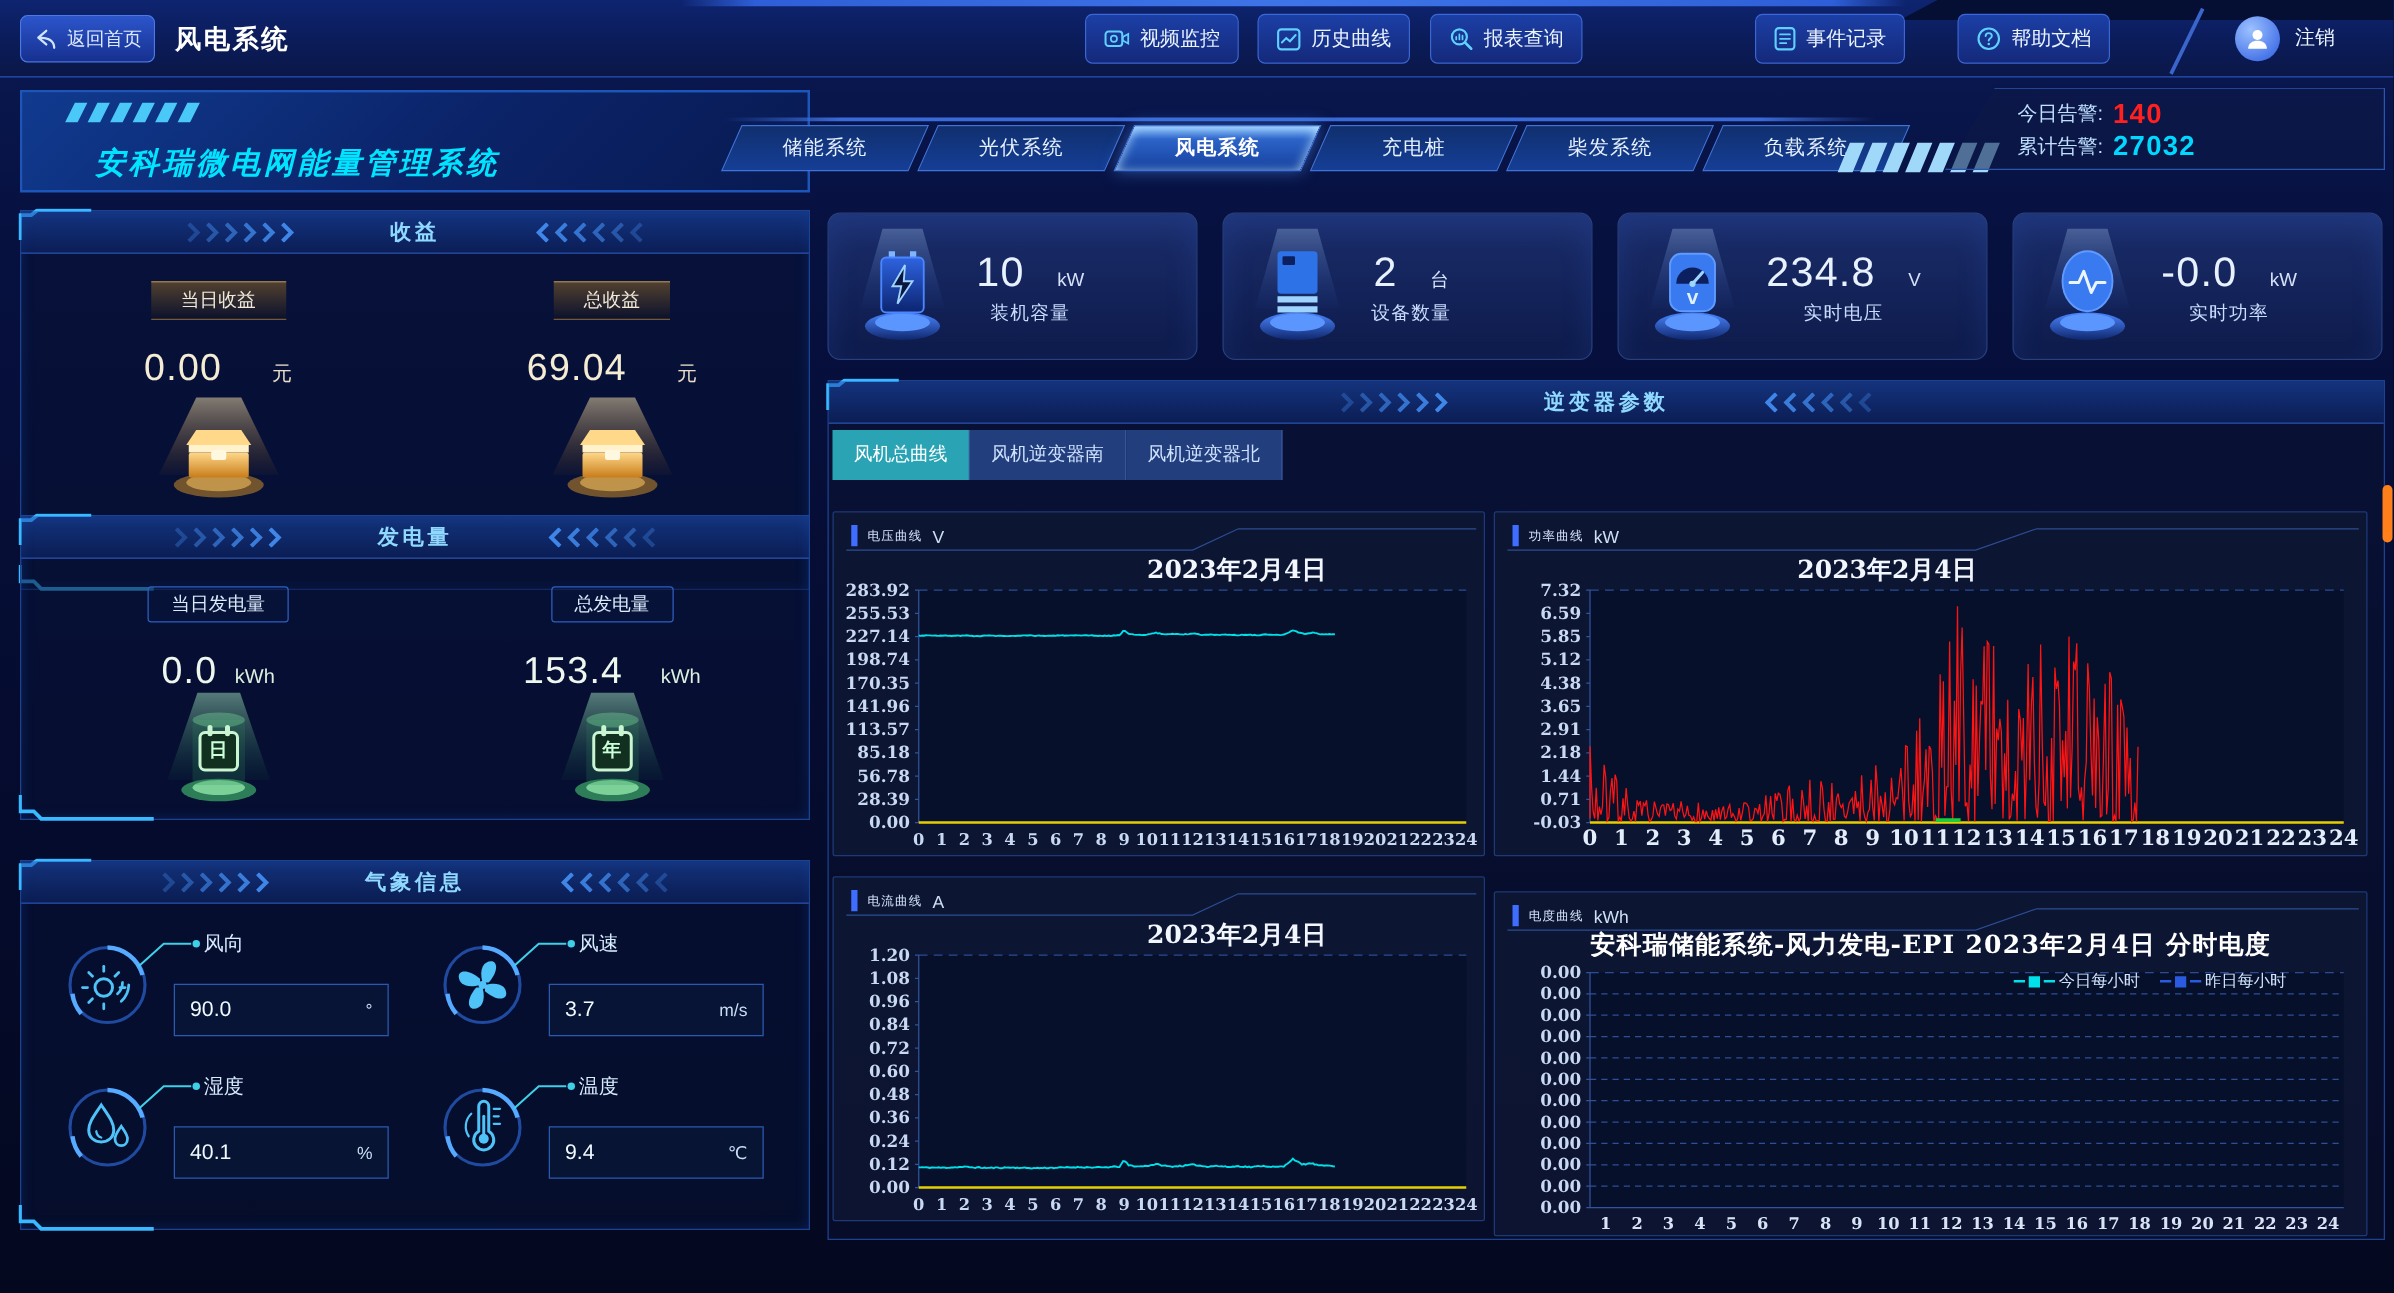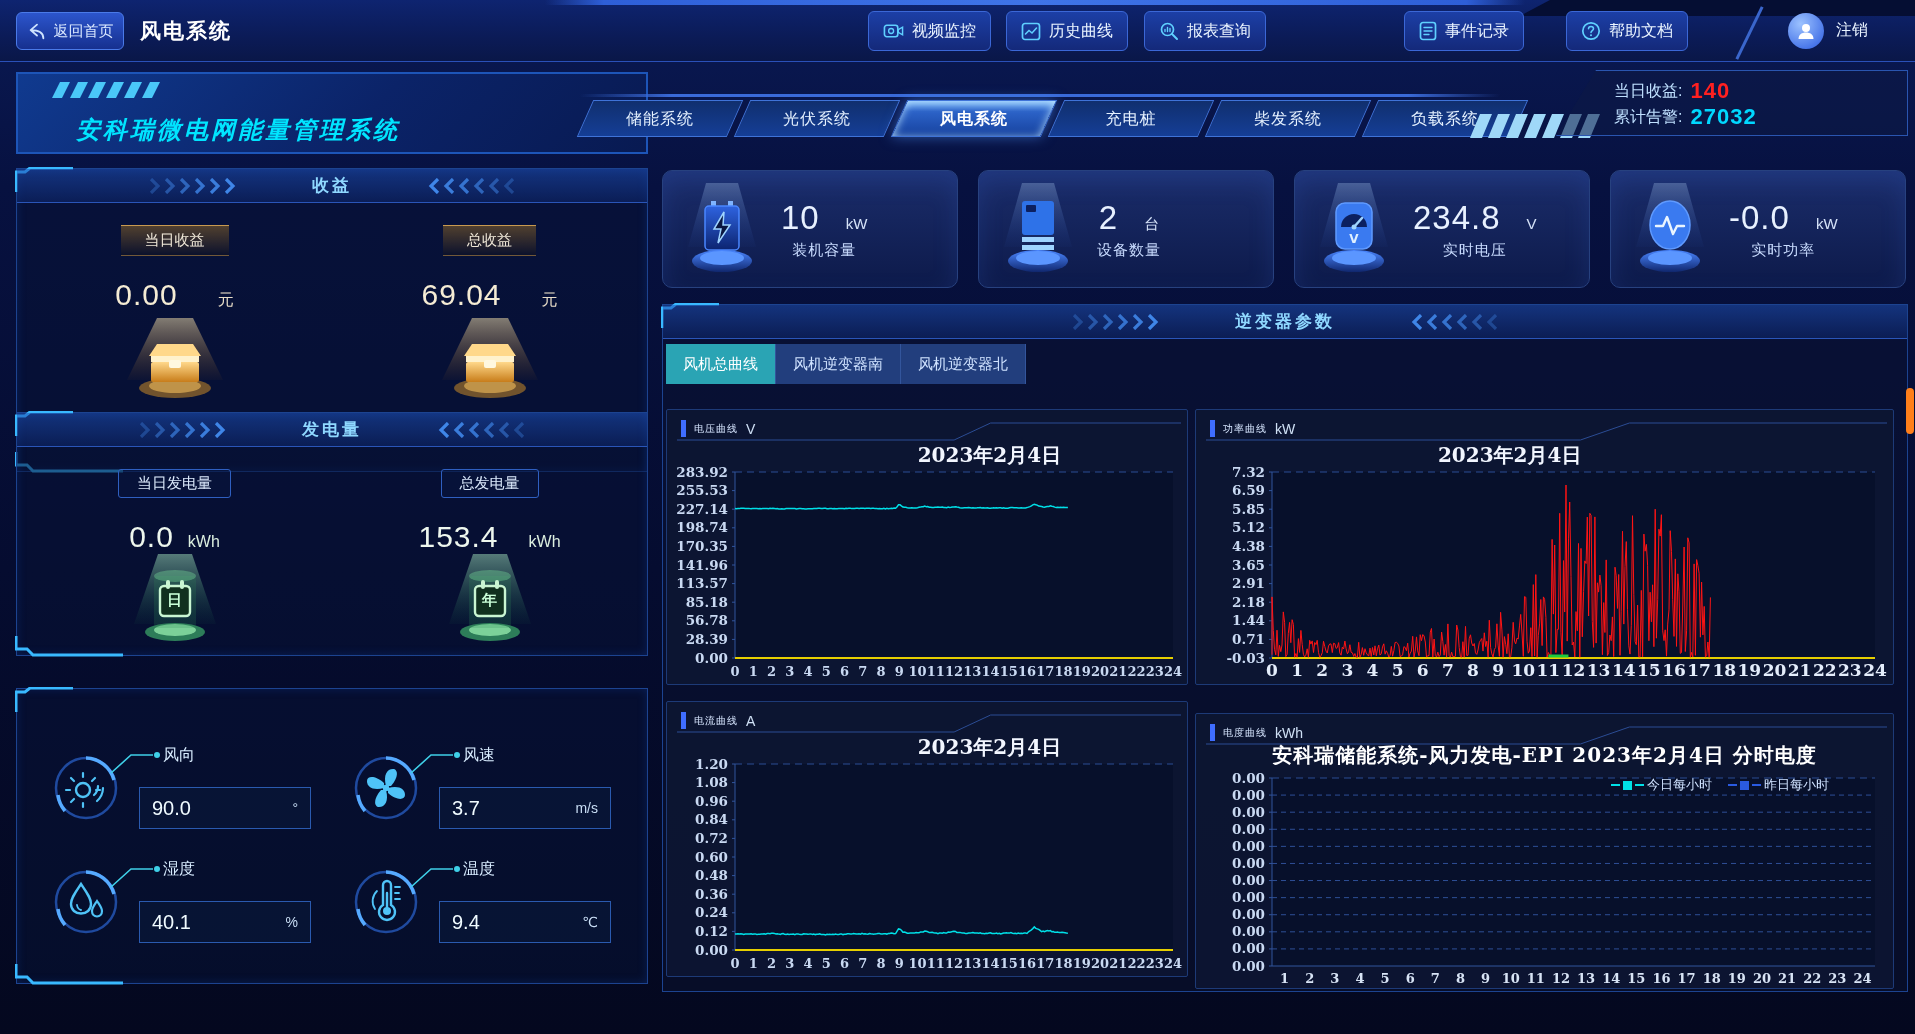--- a/index.html
+++ b/index.html
@@ -60,21 +60,21 @@
   .cal-wrap { position:relative; width:110px; height:96px; }
   .cal-char { position:absolute; left:50%; top:46px; transform:translate(-50%,-50%); color:#caffd8; font-size:15px; font-weight:bold; }
 
   
   .wx-item { position:absolute; width:300px; height:110px;text-align:right; }
   .wx-circle { position:absolute; left:0; top:14px; width:66px; height:66px; }
   .wx-conn { position:absolute; left:56px; top:8px; }
   .wx-label { position:absolute; left:110px; top:4px; color:#d8ecff; font-size:16px; }
   .wx-box { position:absolute; left:86px; top:46px; width:172px; height:42px; border:1px solid #2a5aaf;
     background:rgba(10,25,60,.5); display:flex; align-items:center; justify-content:space-between; padding:0 12px; }
-  .wx-value { color:#f0fbff; font-size:20px; }
+  .wx-value { color:#f0fbff; font-size:17px; }
   .wx-unit { color:#c9def5; font-size:14px; }
 
   
   .alarm-box { position:absolute; left:1556px; top:70px; width:352px; height:66px;
     background:rgba(12,26,70,.55); clip-path:polygon(40px 0,100% 0,100% 100%,0 100%);
     box-shadow:inset 0 0 0 1px #2a55b0; padding:8px 0 0 58px; z-index:5; }
   .alarm-row { display:flex; align-items:center; gap:8px; height:26px; }
   .alarm-label { color:#bfe0ff; font-size:16px; }
   .alarm-value { font-size:22px; font-weight:bold; letter-spacing:1px; }
   .tabs-topline { position:absolute; left:580px; top:94px; width:920px; height:3px;
@@ -367,20 +367,43 @@
     </div>
   </div>
 
   <div class="lpanel" style="top:688px;height:296px">
     <svg class="corner" style="left:-2px;top:-2px" width="60" height="26">
       <path d="M1 25 L1 5 L10 5 L15 1 L58 1" stroke="#39b9ff" stroke-width="3" fill="none"></path>
       </svg>
     <svg class="corner" style="left:-2px;bottom:-2px" width="110" height="22">
       <path d="M1 1 L1 14 L12 14 L18 20 L108 20" stroke="#39b9ff" stroke-width="3" fill="none"></path>
       </svg>
+    <div class="panel-head">
+      <svg width="110" height="16" viewBox="0 0 110 16">
+        <g stroke="#3f86e8" stroke-width="3.2" fill="none">
+          <path d="M3 1 L10 8 L3 15" opacity=".35"></path>
+            <path d="M18 1 L25 8 L18 15" opacity=".5"></path>
+          <path d="M33 1 L40 8 L33 15" opacity=".65"></path>
+            <path d="M48 1 L55 8 L48 15" opacity=".8"></path>
+          <path d="M63 1 L70 8 L63 15" opacity=".9"></path>
+            <path d="M78 1 L85 8 L78 15"></path>
+        </g>
+        </svg>
+      <span class="panel-title">气象信息</span>
+      <svg width="110" height="16" viewBox="0 0 110 16">
+        <g stroke="#3f86e8" stroke-width="3.2" fill="none">
+          <path d="M32 1 L25 8 L32 15"></path>
+            <path d="M47 1 L40 8 L47 15" opacity=".9"></path>
+          <path d="M62 1 L55 8 L62 15" opacity=".8"></path>
+            <path d="M77 1 L70 8 L77 15" opacity=".65"></path>
+          <path d="M92 1 L85 8 L92 15" opacity=".5"></path>
+            <path d="M107 1 L100 8 L107 15" opacity=".35"></path>
+        </g>
+        </svg>
+    </div>
 
     <div class="wx-item" style="left:36px;top:52px">
       <svg class="wx-circle" viewBox="0 0 66 66">
         <circle cx="33" cy="33" r="30" stroke="#1f4a9f" stroke-width="2.5" fill="none"></circle>
         <path d="M33 3 A30 30 0 0 1 61 25" stroke="#56aaff" stroke-width="3.5" fill="none"></path>
         <path d="M12 56 A30 30 0 0 1 5 40" stroke="#56aaff" stroke-width="3.5" fill="none"></path>
         <circle cx="30" cy="35" r="7" stroke="#4fc3f7" stroke-width="2.4" fill="none"></circle>
         <g stroke="#4fc3f7" stroke-width="2.2" stroke-linecap="round">
           <path d="M30 22 V18"></path>
             <path d="M30 48 V52"></path>
@@ -466,21 +489,21 @@
       <div class="wx-label">温度</div>
       <div class="wx-box">
         <span class="wx-value">9.4</span>
         <span class="wx-unit">℃</span>
       </div>
     </div>
   </div>
 
   <div class="alarm-box">
     <div class="alarm-row">
-      <span class="alarm-label">当日收益:</span>
+      <span class="alarm-label">今日告警:</span>
       <span class="alarm-value" style="color: rgb(255, 32, 32);">140</span>
     </div>
     <div class="alarm-row">
       <span class="alarm-label">累计告警:</span>
       <span class="alarm-value" style="color: rgb(0, 216, 255);">27032</span>
     </div>
   </div>
 
   <div class="tabs-topline"></div>
   <div class="sys-tab" style="left:585px">

